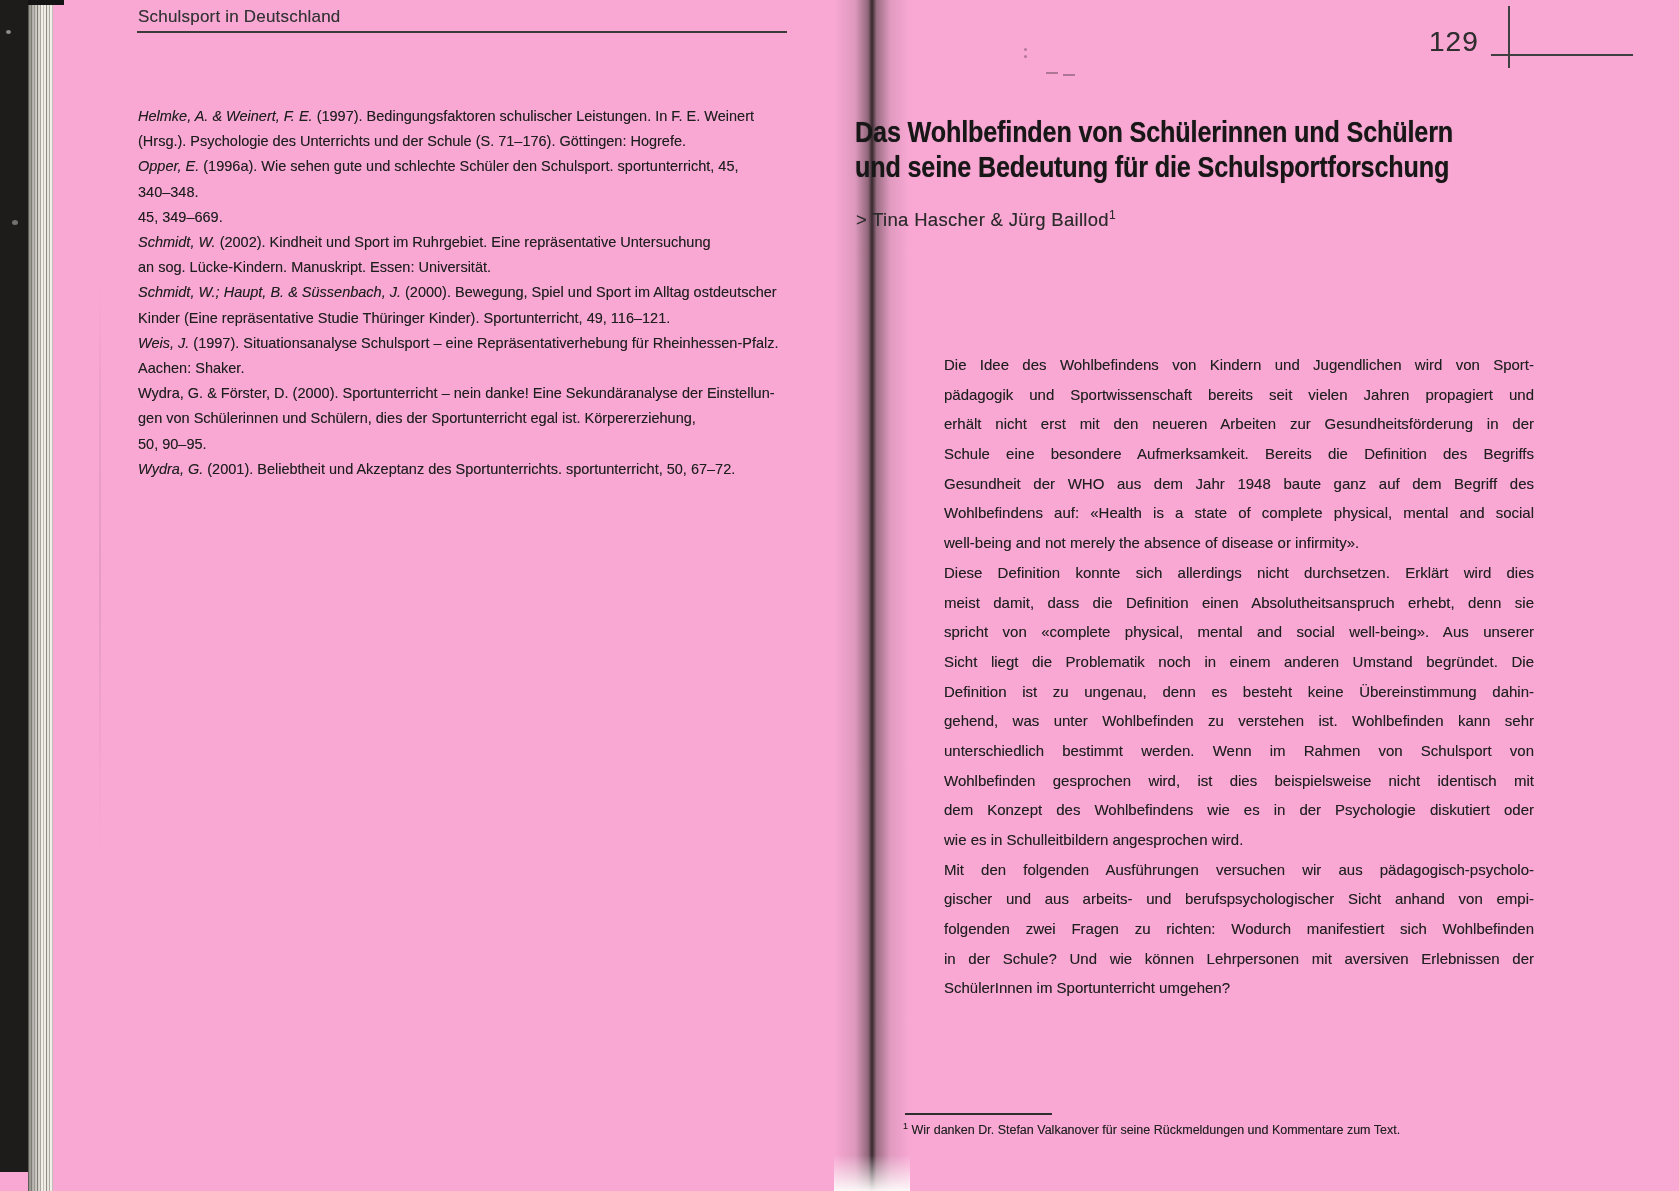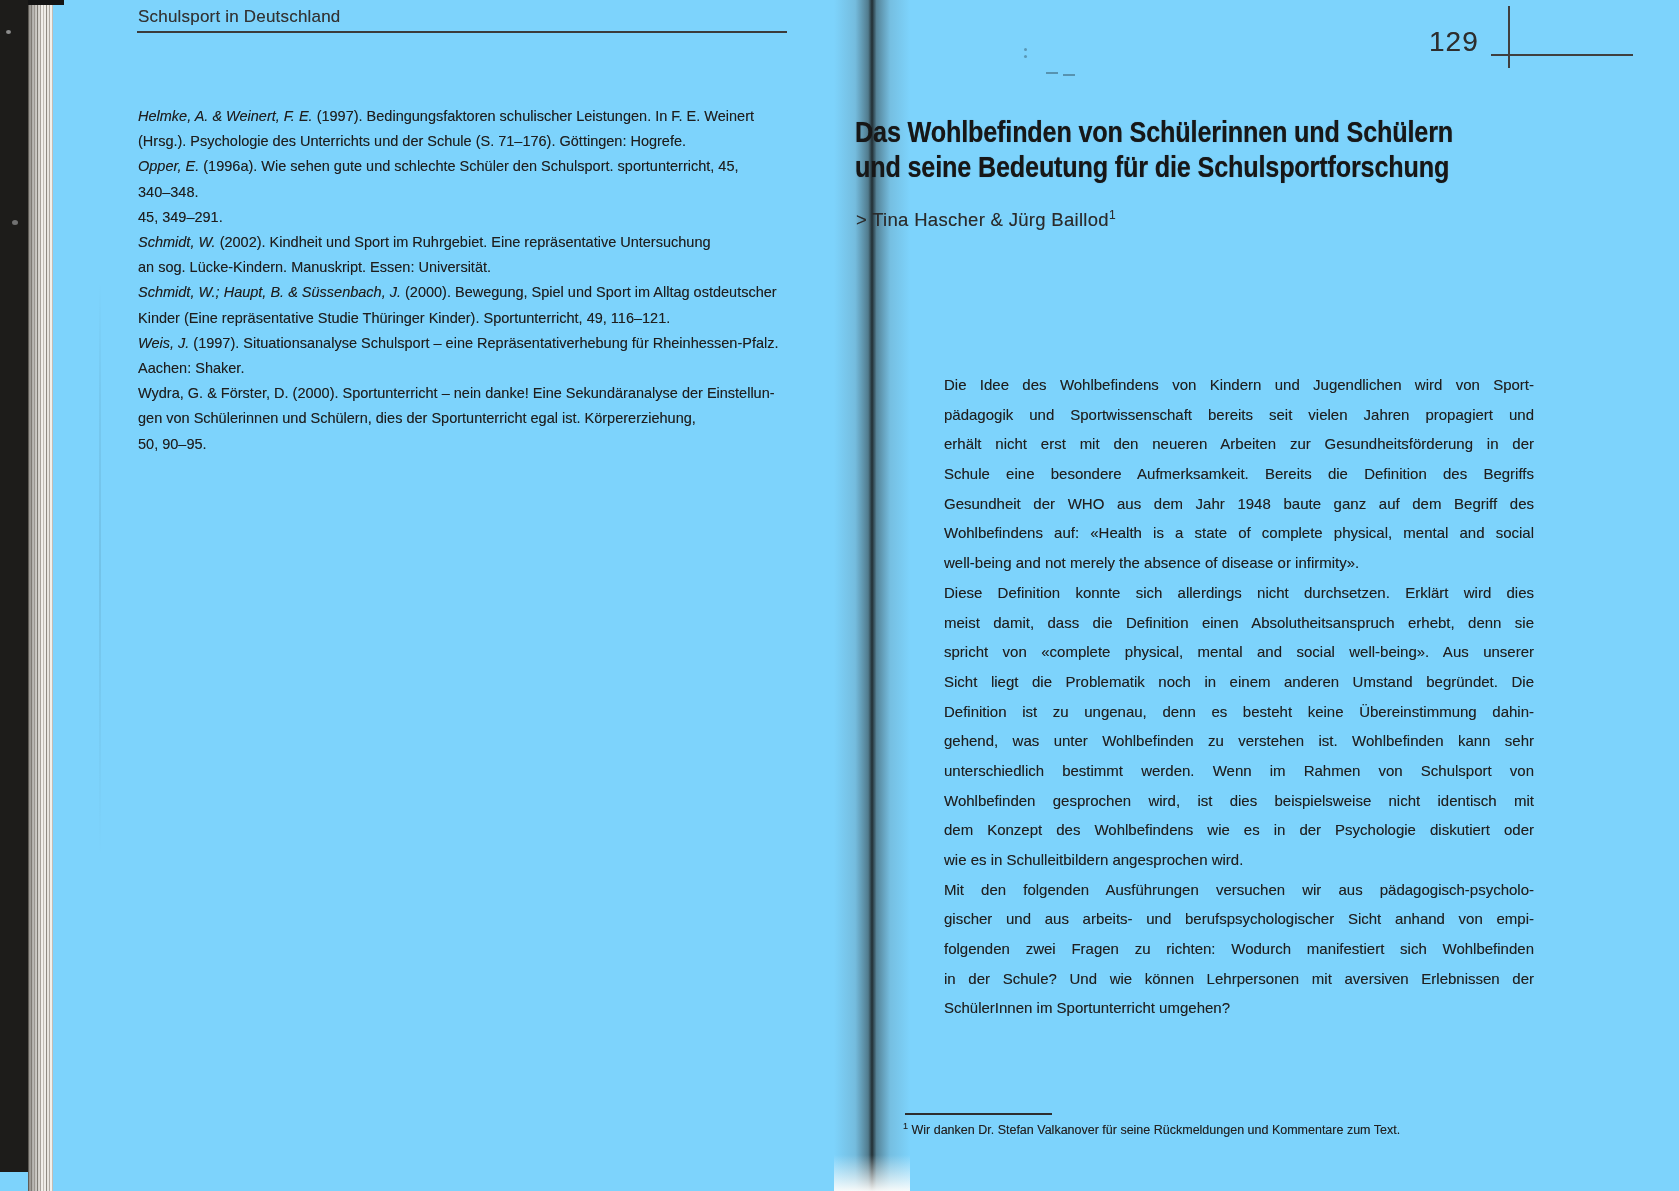--- a/index.html
+++ b/index.html
@@ -1,18 +1,18 @@
 <!DOCTYPE html>
 <html><head>
 <meta charset="utf-8">
 <style>
   html,body { margin:0; padding:0; background:#dcdcd8; }
   #canvas {
     position:relative; width:1679px; height:1191px; overflow:hidden;
-    background:#7dd3fc;
+    background:#f9a8d4;
     font-family:"Liberation Sans", sans-serif;
     color:#1f1f1f;
   }
   .txt { text-shadow:0 0 0.6px rgba(40,40,40,0.45); }
 
   
   .edge-black { position:absolute; left:0; top:0; width:28px; height:1172px; background:#1d1c1a; }
   .edge-streaks {
     position:absolute; left:28px; top:0; width:25px; height:1191px;
     background:
@@ -56,21 +56,21 @@
   .pn-hline { position:absolute; left:1491px; top:54px; width:142px; height:2px; background:#3f3f3f; }
   .pn-vline { position:absolute; left:1508px; top:6px; width:2px; height:62px; background:#3f3f3f; }
 
   .title { position:absolute; left:855px; top:114px; font-size:30px; font-weight:bold; line-height:35px; color:#171717; }
   .title-line { transform:scaleX(0.84); transform-origin:0 50%; white-space:nowrap; letter-spacing:-0.2px;
     text-shadow:0 0 0.8px rgba(20,20,20,0.6); }
 
   .author { position:absolute; left:856px; top:208px; font-size:18.5px; color:#2b2b2b; letter-spacing:0.3px; }
   .author sup { font-size:12px; }
 
-  .body-block { position:absolute; left:944px; top:370px; width:590px; font-size:15px; line-height:29.7px; color:#1f1f1f; }
+  .body-block { position:absolute; left:944px; top:350px; width:590px; font-size:15px; line-height:29.7px; color:#1f1f1f; }
   .body-line { text-align:justify; text-align-last:justify; height:29.7px; }
   .body-line[data-end="true"] { text-align-last:left; }
 
   .fn-rule { position:absolute; left:905px; top:1113px; width:147px; height:2px; background:#2e2e2e; }
   .footnote { position:absolute; left:903px; top:1121px; font-size:12.5px; color:#222; }
   .footnote sup { font-size:9px; }
 </style>
 </head>
 <body>
 
@@ -94,40 +94,41 @@
 
       <div class="ref-line"><i>Helmke, A. &amp; Weinert, F. E.</i><span> (1997). Bedingungsfaktoren schulischer Leistungen. In F. E. Weinert</span></div>
 
       <div class="ref-line"><i></i><span>(Hrsg.). Psychologie des Unterrichts und der Schule (S. 71–176). Göttingen: Hogrefe.</span></div>
 
       <div class="ref-line"><i>Opper, E.</i><span> (1996a). Wie sehen gute und schlechte Schüler den Schulsport. sportunterricht, 45,</span></div>
 
       <div class="ref-line"><i></i><span>340–348.</span></div>
 
 
-      <div class="ref-line"><i></i><span>45, 349–291.</span></div>
+      <div class="ref-line"><i></i><span>45, 349–669.</span></div>
 
       <div class="ref-line"><i>Schmidt, W.</i><span> (2002). Kindheit und Sport im Ruhrgebiet. Eine repräsentative Untersuchung</span></div>
 
       <div class="ref-line"><i></i><span>an sog. Lücke-Kindern. Manuskript. Essen: Universität.</span></div>
 
       <div class="ref-line"><i>Schmidt, W.; Haupt, B. &amp; Süssenbach, J.</i><span> (2000). Bewegung, Spiel und Sport im Alltag ostdeutscher</span></div>
 
       <div class="ref-line"><i></i><span>Kinder (Eine repräsentative Studie Thüringer Kinder). Sportunterricht, 49, 116–121.</span></div>
 
       <div class="ref-line"><i>Weis, J.</i><span> (1997). Situationsanalyse Schulsport – eine Repräsentativerhebung für Rheinhessen-Pfalz.</span></div>
 
       <div class="ref-line"><i></i><span>Aachen: Shaker.</span></div>
 
       <div class="ref-line"><i></i><span>Wydra, G. &amp; Förster, D. (2000). Sportunterricht – nein danke! Eine Sekundäranalyse der Einstellun-</span></div>
 
       <div class="ref-line"><i></i><span>gen von Schülerinnen und Schülern, dies der Sportunterricht egal ist. Körpererziehung,</span></div>
 
       <div class="ref-line"><i></i><span>50, 90–95.</span></div>
 
+      <div class="ref-line"><i>Wydra, G.</i><span> (2001). Beliebtheit und Akzeptanz des Sportunterrichts. sportunterricht, 50, 67–72.</span></div>
 
   </div>
 
   <div class="page-num txt">129</div>
   <div class="pn-hline"></div>
   <div class="pn-vline"></div>
 
   <div class="title">
     <div class="title-line">Das Wohlbefinden von Schülerinnen und Schülern</div>
     <div class="title-line">und seine Bedeutung für die Schulsportforschung</div>

